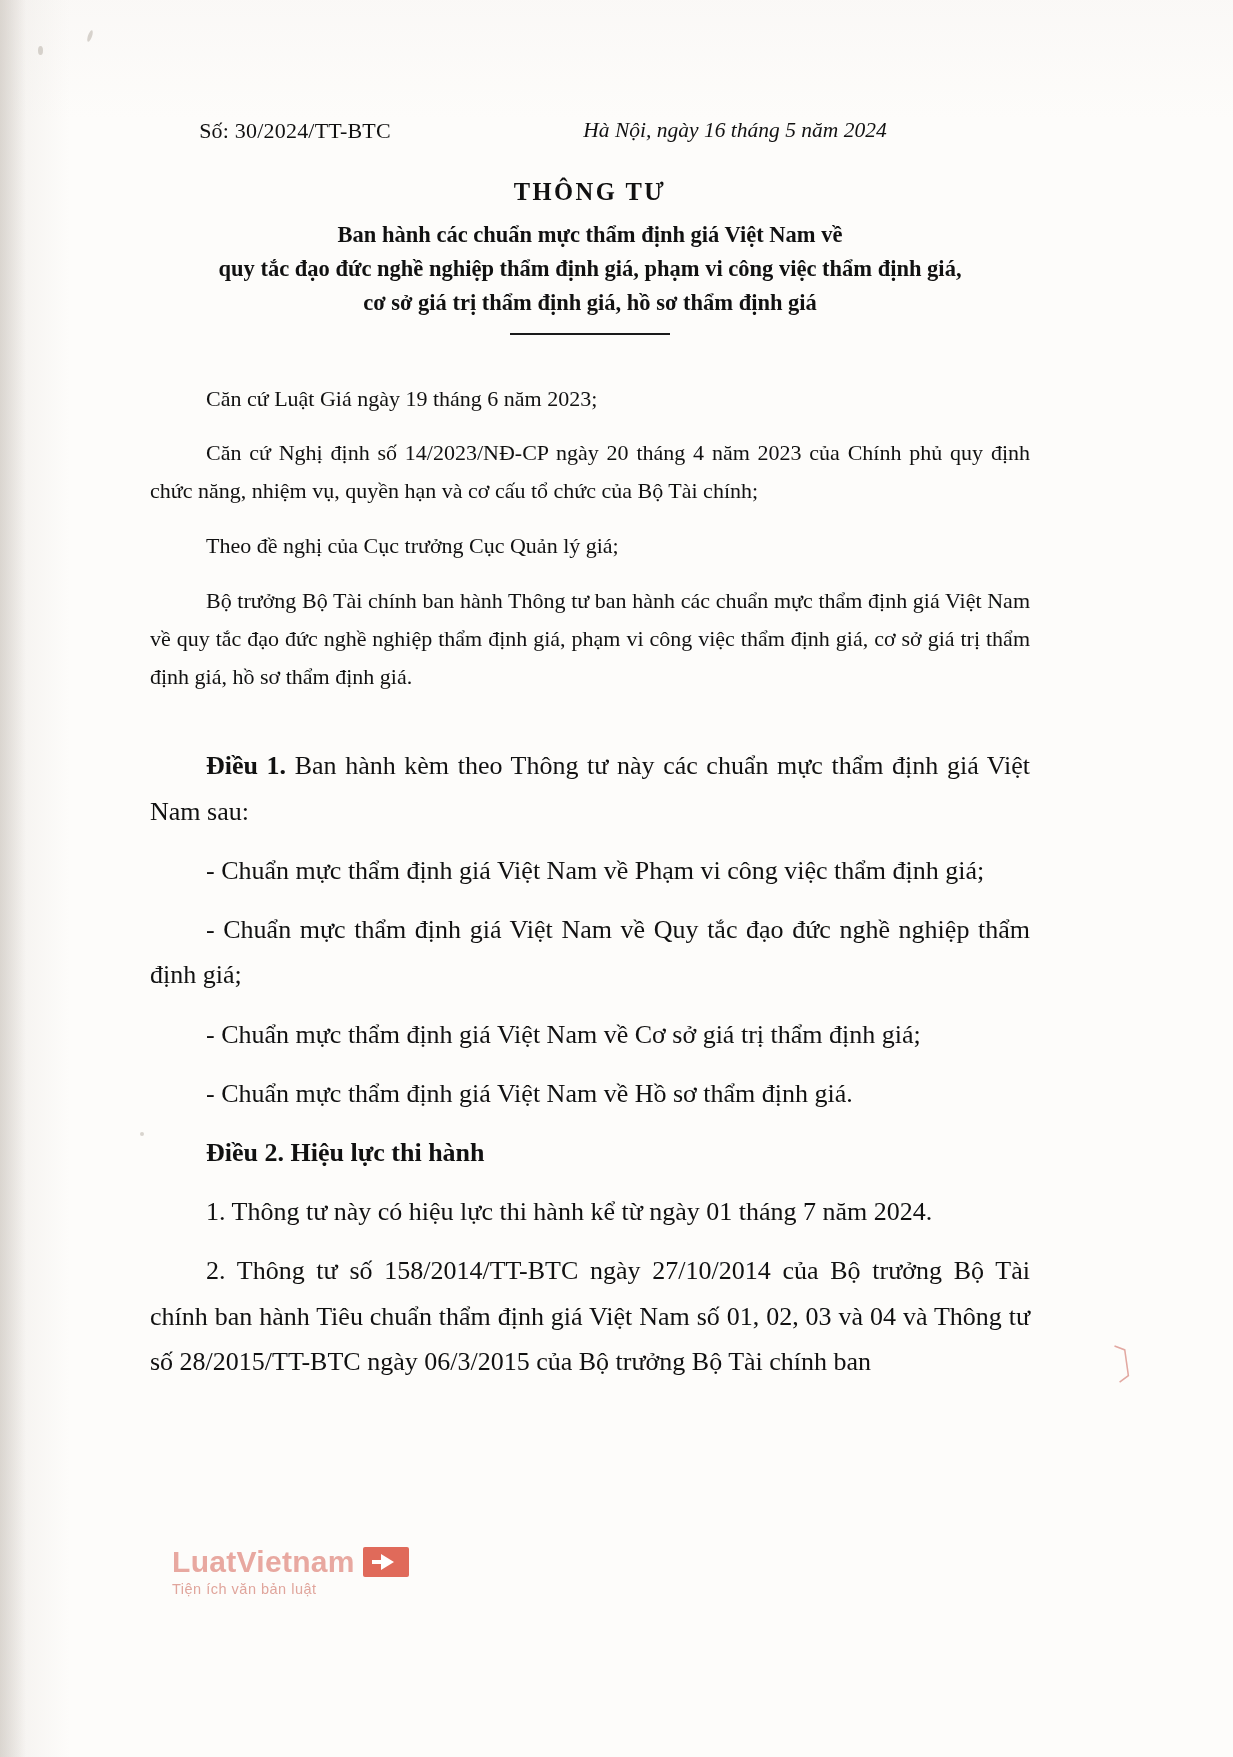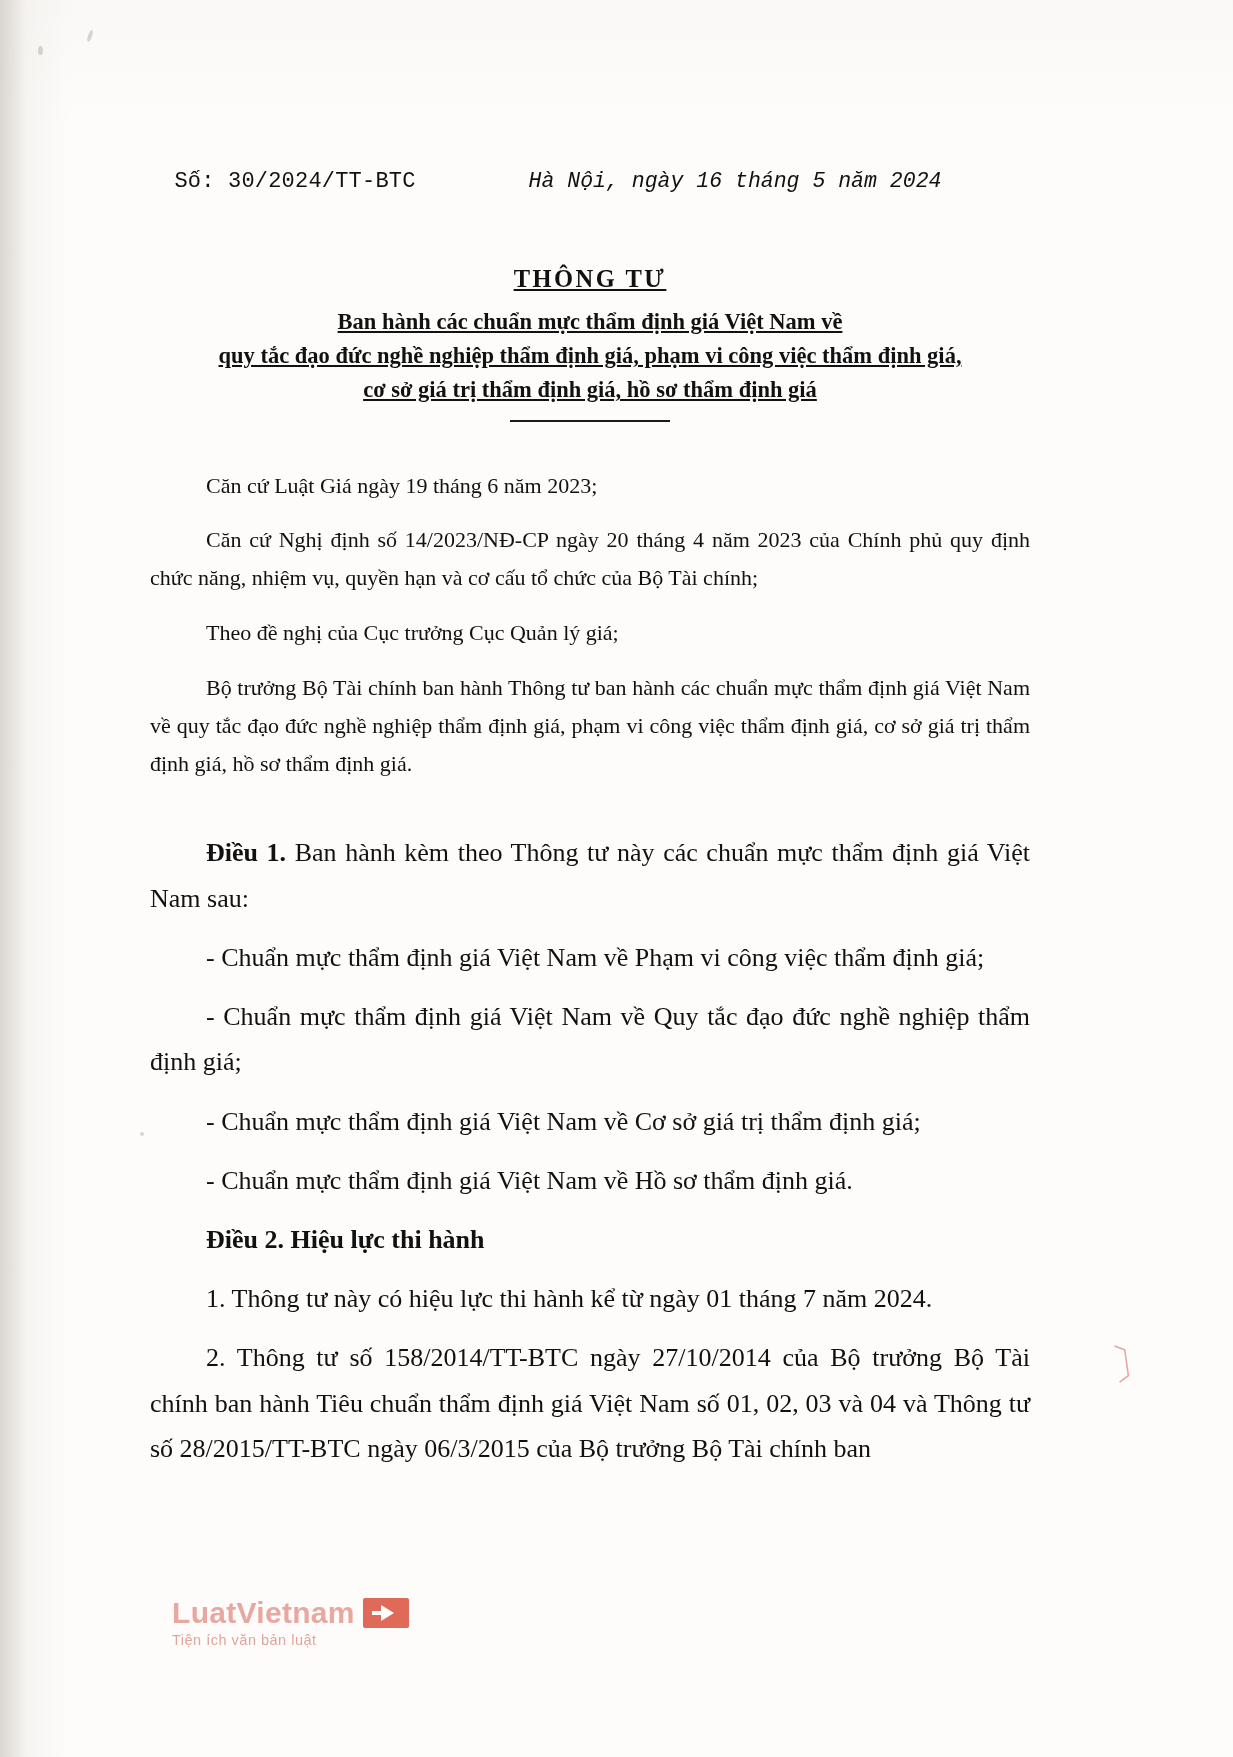--- a/index.html
+++ b/index.html
@@ -83,41 +83,39 @@
     width: 265px;
     height: 2px;
     background: #1a1a1a;
     margin: 6px auto 0 auto;
   }
 
   
   .meta-row {
     display: flex;
     align-items: flex-start;
-    margin-top: 74px;
-    font-family: Liberation Mono, monospace;
+    margin-top: 23px;
   }
   .doc-number {
     width: 290px;
     text-align: center;
     font-size: 22px;
     letter-spacing: 0.2px;
   }
   .doc-place {
     flex: 1;
     text-align: center;
     font-size: 21.5px;
     font-style: italic;
   }
 
   
   .title-block {
-    margin-top: 71px;
-    text-align: center;
-    text-decoration: underline;
+    margin-top: 34px;
+    text-align: center;
   }
   .title-main {
     font-size: 24.5px;
     font-weight: bold;
     letter-spacing: 2.5px;
   }
   .title-sub {
     font-size: 22.5px;
     font-weight: bold;
     line-height: 1.52;
@@ -160,21 +158,21 @@
   .heading-line {
     font-weight: bold;
     text-indent: 56px;
     margin: 4px 0 14px 0;
   }
 
   
   .watermark {
     position: absolute;
     left: 172px;
-    top: 1596px;
+    top: 1545px;
     width: 260px;
     user-select: none;
   }
   .wm-row {
     display: flex;
     align-items: center;
     gap: 8px;
   }
   .wm-text {
     font-family: "Liberation Sans", sans-serif;

